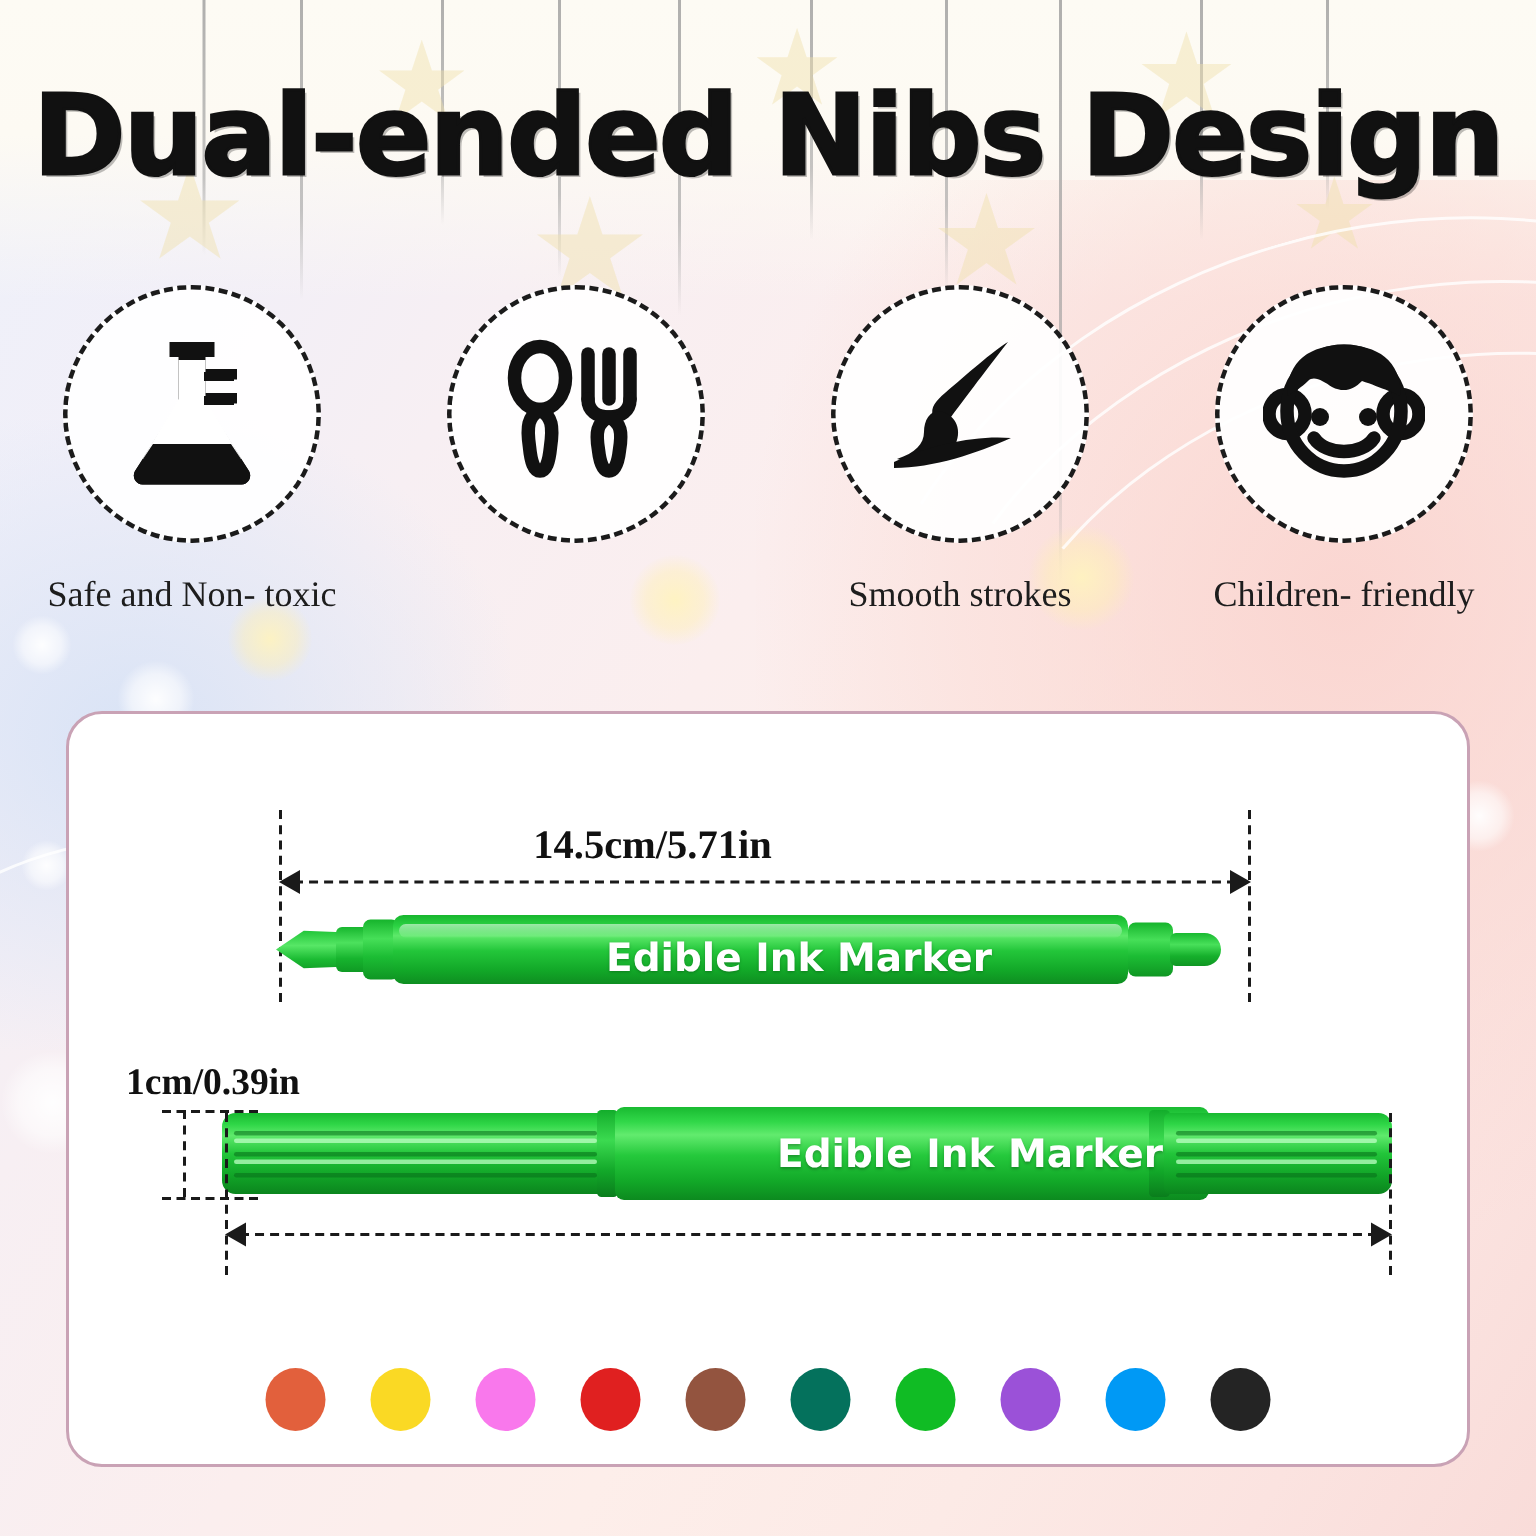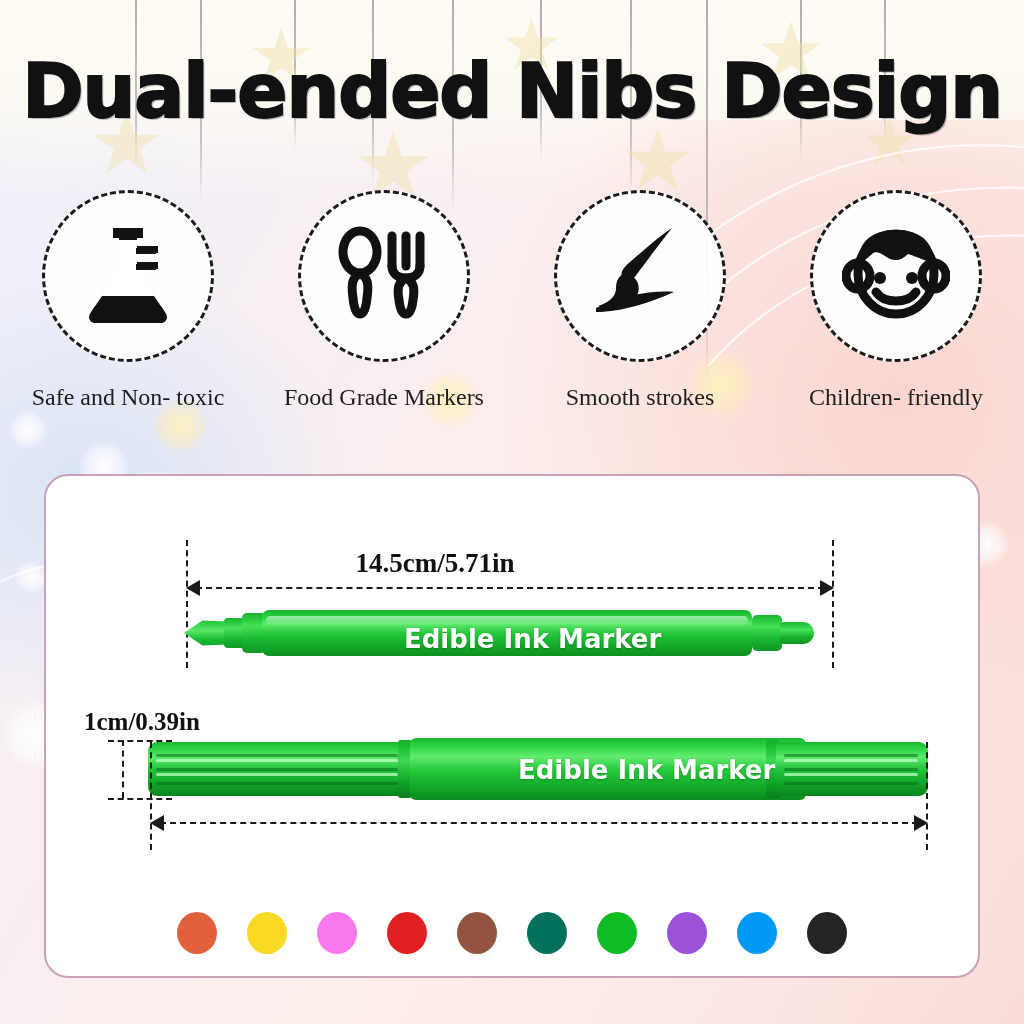--- a/index.html
+++ b/index.html
@@ -253,21 +253,20 @@
               <path d="M28 51 C20 56 19 62 21 76 C22 86 24 92 28 92 C32 92 34 86 35 76 C37 62 36 56 28 51 Z"></path>
               <path d="M60 14 V44"></path>
               <path d="M74 14 V44"></path>
               <path d="M88 14 V44"></path>
               <path d="M60 44 C60 52 66 56 74 56 C82 56 88 52 88 44"></path>
               <path d="M74 56 C66 60 65 66 67 78 C68 87 70 92 74 92 C78 92 80 87 81 78 C83 66 82 60 74 56 Z"></path>
             </g>
           </svg>
         </span>
       </div>
-      <div class="feature-label">Food Grade Markers</div>
     </div>
 
     <div class="feature">
       <div class="feature-circle">
         <span>
           <svg width="108" height="104" viewBox="0 0 108 104">
             <path d="M86 6 C78 16 60 40 48 56 C44 61 38 60 36 55 C34 50 38 45 44 40 C58 28 76 12 86 6 Z" fill="#111"></path>
             <path d="M40 52 C52 54 56 66 50 76 C44 86 28 88 12 84 C24 80 30 74 30 66 C30 58 34 52 40 52 Z" fill="#111"></path>
             <path d="M10 86 C34 74 66 68 88 70 C66 80 36 90 10 90 Z" fill="#111"></path>
           </svg>

